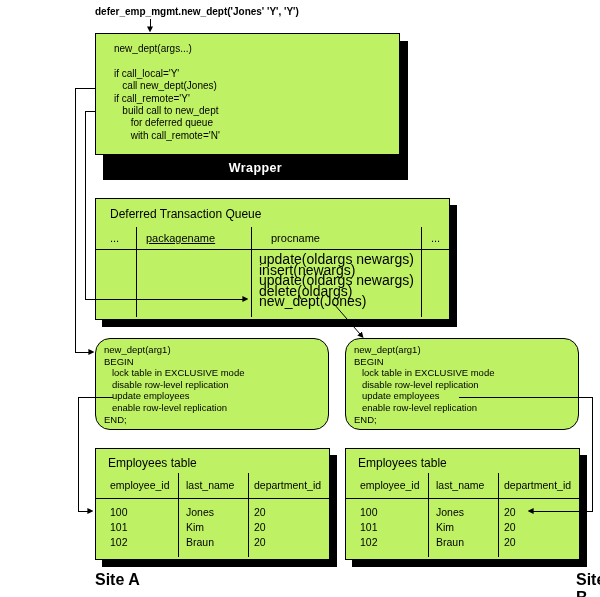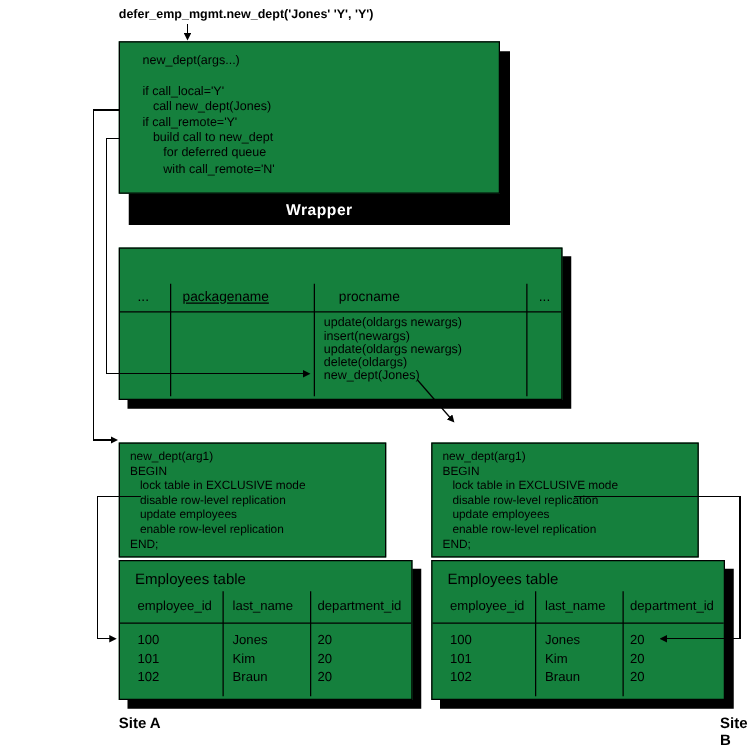--- a/index.html
+++ b/index.html
@@ -2,42 +2,42 @@
 <html><head>
 <meta charset="utf-8">
 <style>
   html,body{margin:0;padding:0;background:#fff;}
   #canvas{position:relative;width:600px;height:597px;background:#fff;overflow:hidden;
           font-family:"Liberation Sans",sans-serif;color:#000;}
   .abs{position:absolute;}
   .mono{font-family:Liberation Sans, sans-serif;}
   .sans{font-family:"Liberation Sans",sans-serif;}
   .pre{white-space:pre;}
-  .box{position:absolute;background:#15803d;border:1px solid #000;box-sizing:border-box;}
+  .box{position:absolute;background:#bef264;border:1px solid #000;box-sizing:border-box;}
   .shadow{box-shadow:7px 7px 0 #000;}
   .vline{position:absolute;width:1px;background:#000;}
   .hline{position:absolute;height:1px;background:#000;}
   .entry-call{left:95px;top:6px;font-size:10px;font-weight:bold;}
   .wrapper-back{position:absolute;left:103px;top:41px;width:305px;height:139px;background:#000;}
   .wrapper-label{position:absolute;left:0;right:0;bottom:5px;text-align:center;color:#fff;
                  font-weight:bold;font-size:12.5px;letter-spacing:.4px;}
   .wrapper-box{left:95px;top:33px;width:305px;height:122px;}
   .wrapper-code{left:18px;top:9px;font-size:10px;line-height:12.4px;}
   .queue-box{left:95px;top:198px;width:355px;height:122px;}
   .queue-title{left:14px;top:8px;font-size:12px;}
   .q-head{top:33px;font-size:11px;}
-  .q-entries{left:163px;top:55px;font-size:10px;line-height:10.6px;}
-  .proc-box{width:214px;height:92px;top:354px;}
+  .q-entries{left:163px;top:55px;font-size:14px;line-height:10.6px;}
+  .proc-box{width:234px;height:92px;top:338px;border-radius:15px;}
   .proc-code{left:8px;top:5px;font-size:9.5px;line-height:11.6px;}
   .emp-box{width:235px;height:112px;top:448px;}
   .emp-title{left:12px;top:7px;font-size:12px;}
   .emp-head{top:30px;font-size:10.5px;}
   .emp-cell{font-size:10.5px;}
   .emp-row{position:absolute;left:0;right:0;height:15px;}
-  .site-label{top:571px;font-weight:bold;font-size:12px;}
+  .site-label{top:571px;font-weight:bold;font-size:16px;}
   svg.connectors{position:absolute;left:0;top:0;z-index:5;pointer-events:none;}
 </style>
 </head>
 <body>
 
 <div id="canvas">
 
   <div class="abs mono entry-call">defer_emp_mgmt.new_dept('Jones' 'Y', 'Y')</div>
 
   <div class="wrapper-back">
@@ -49,20 +49,21 @@
 
 if call_local='Y'
    call new_dept(Jones)
 if call_remote='Y'
    build call to new_dept
       for deferred queue
       with call_remote='N'</div>
   </div>
 
   <div class="box shadow queue-box">
+    <div class="abs sans queue-title">Deferred Transaction Queue</div>
     <div class="vline" style="left:40px;top:28px;bottom:2px;"></div>
     <div class="vline" style="left:155px;top:28px;bottom:2px;"></div>
     <div class="vline" style="left:325px;top:28px;bottom:2px;"></div>
     <div class="hline" style="left:0;right:0;top:50px;"></div>
     <div class="abs sans q-head" style="left:14px;">...</div>
     <div class="abs sans q-head" style="left:50px;text-decoration:underline;">packagename</div>
     <div class="abs sans q-head" style="left:163px;margin-left:12px;">procname</div>
     <div class="abs sans q-head" style="left:335px;">...</div>
     <div class="abs sans pre q-entries">update(oldargs newargs)
 insert(newargs)

